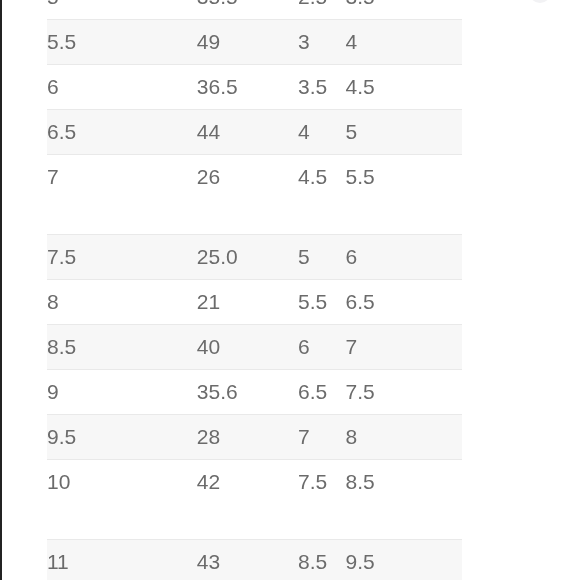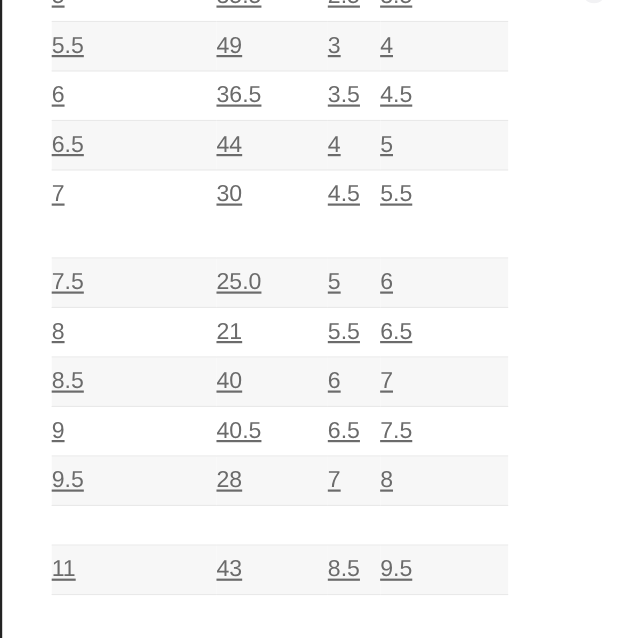--- a/index.html
+++ b/index.html
@@ -84,21 +84,20 @@
 
   .size-section td {
     color: #6b6b6b;
     font-size: 21px;
     font-weight: 400;
     line-height: 44px;
     text-align: left;
     vertical-align: middle;
     padding: 0;
     white-space: nowrap;
-    text-decoration: underline;
   }
 
   .col-us      { width: 148px; padding-left: 5px; }
   .col-eu      { width: 100px; }
   .col-uk      { width: 47px;  }
   .col-cm      { width: 115px; }
 </style>
 </head>
 <body>
 
@@ -129,21 +128,21 @@
             <td class="col-cm">4.5</td>
           </tr>
           <tr class="row-shaded">
             <td class="col-us">6.5</td>
             <td class="col-eu">44</td>
             <td class="col-uk">4</td>
             <td class="col-cm">5</td>
           </tr>
           <tr class="row-plain">
             <td class="col-us">7</td>
-            <td class="col-eu">30</td>
+            <td class="col-eu">26</td>
             <td class="col-uk">4.5</td>
             <td class="col-cm">5.5</td>
           </tr>
         </tbody>
       </table>
       <div class="section-gap"></div>
       <table class="size-section">
         <tbody>
           <tr class="row-shaded">
             <td class="col-us">7.5</td>
@@ -158,29 +157,35 @@
             <td class="col-cm">6.5</td>
           </tr>
           <tr class="row-shaded">
             <td class="col-us">8.5</td>
             <td class="col-eu">40</td>
             <td class="col-uk">6</td>
             <td class="col-cm">7</td>
           </tr>
           <tr class="row-plain">
             <td class="col-us">9</td>
-            <td class="col-eu">40.5</td>
+            <td class="col-eu">35.6</td>
             <td class="col-uk">6.5</td>
             <td class="col-cm">7.5</td>
           </tr>
           <tr class="row-shaded">
             <td class="col-us">9.5</td>
             <td class="col-eu">28</td>
             <td class="col-uk">7</td>
             <td class="col-cm">8</td>
+          </tr>
+          <tr class="row-plain">
+            <td class="col-us">10</td>
+            <td class="col-eu">42</td>
+            <td class="col-uk">7.5</td>
+            <td class="col-cm">8.5</td>
           </tr>
         </tbody>
       </table>
       <div class="section-gap"></div>
       <table class="size-section">
         <tbody>
           <tr class="row-shaded">
             <td class="col-us">11</td>
             <td class="col-eu">43</td>
             <td class="col-uk">8.5</td>

